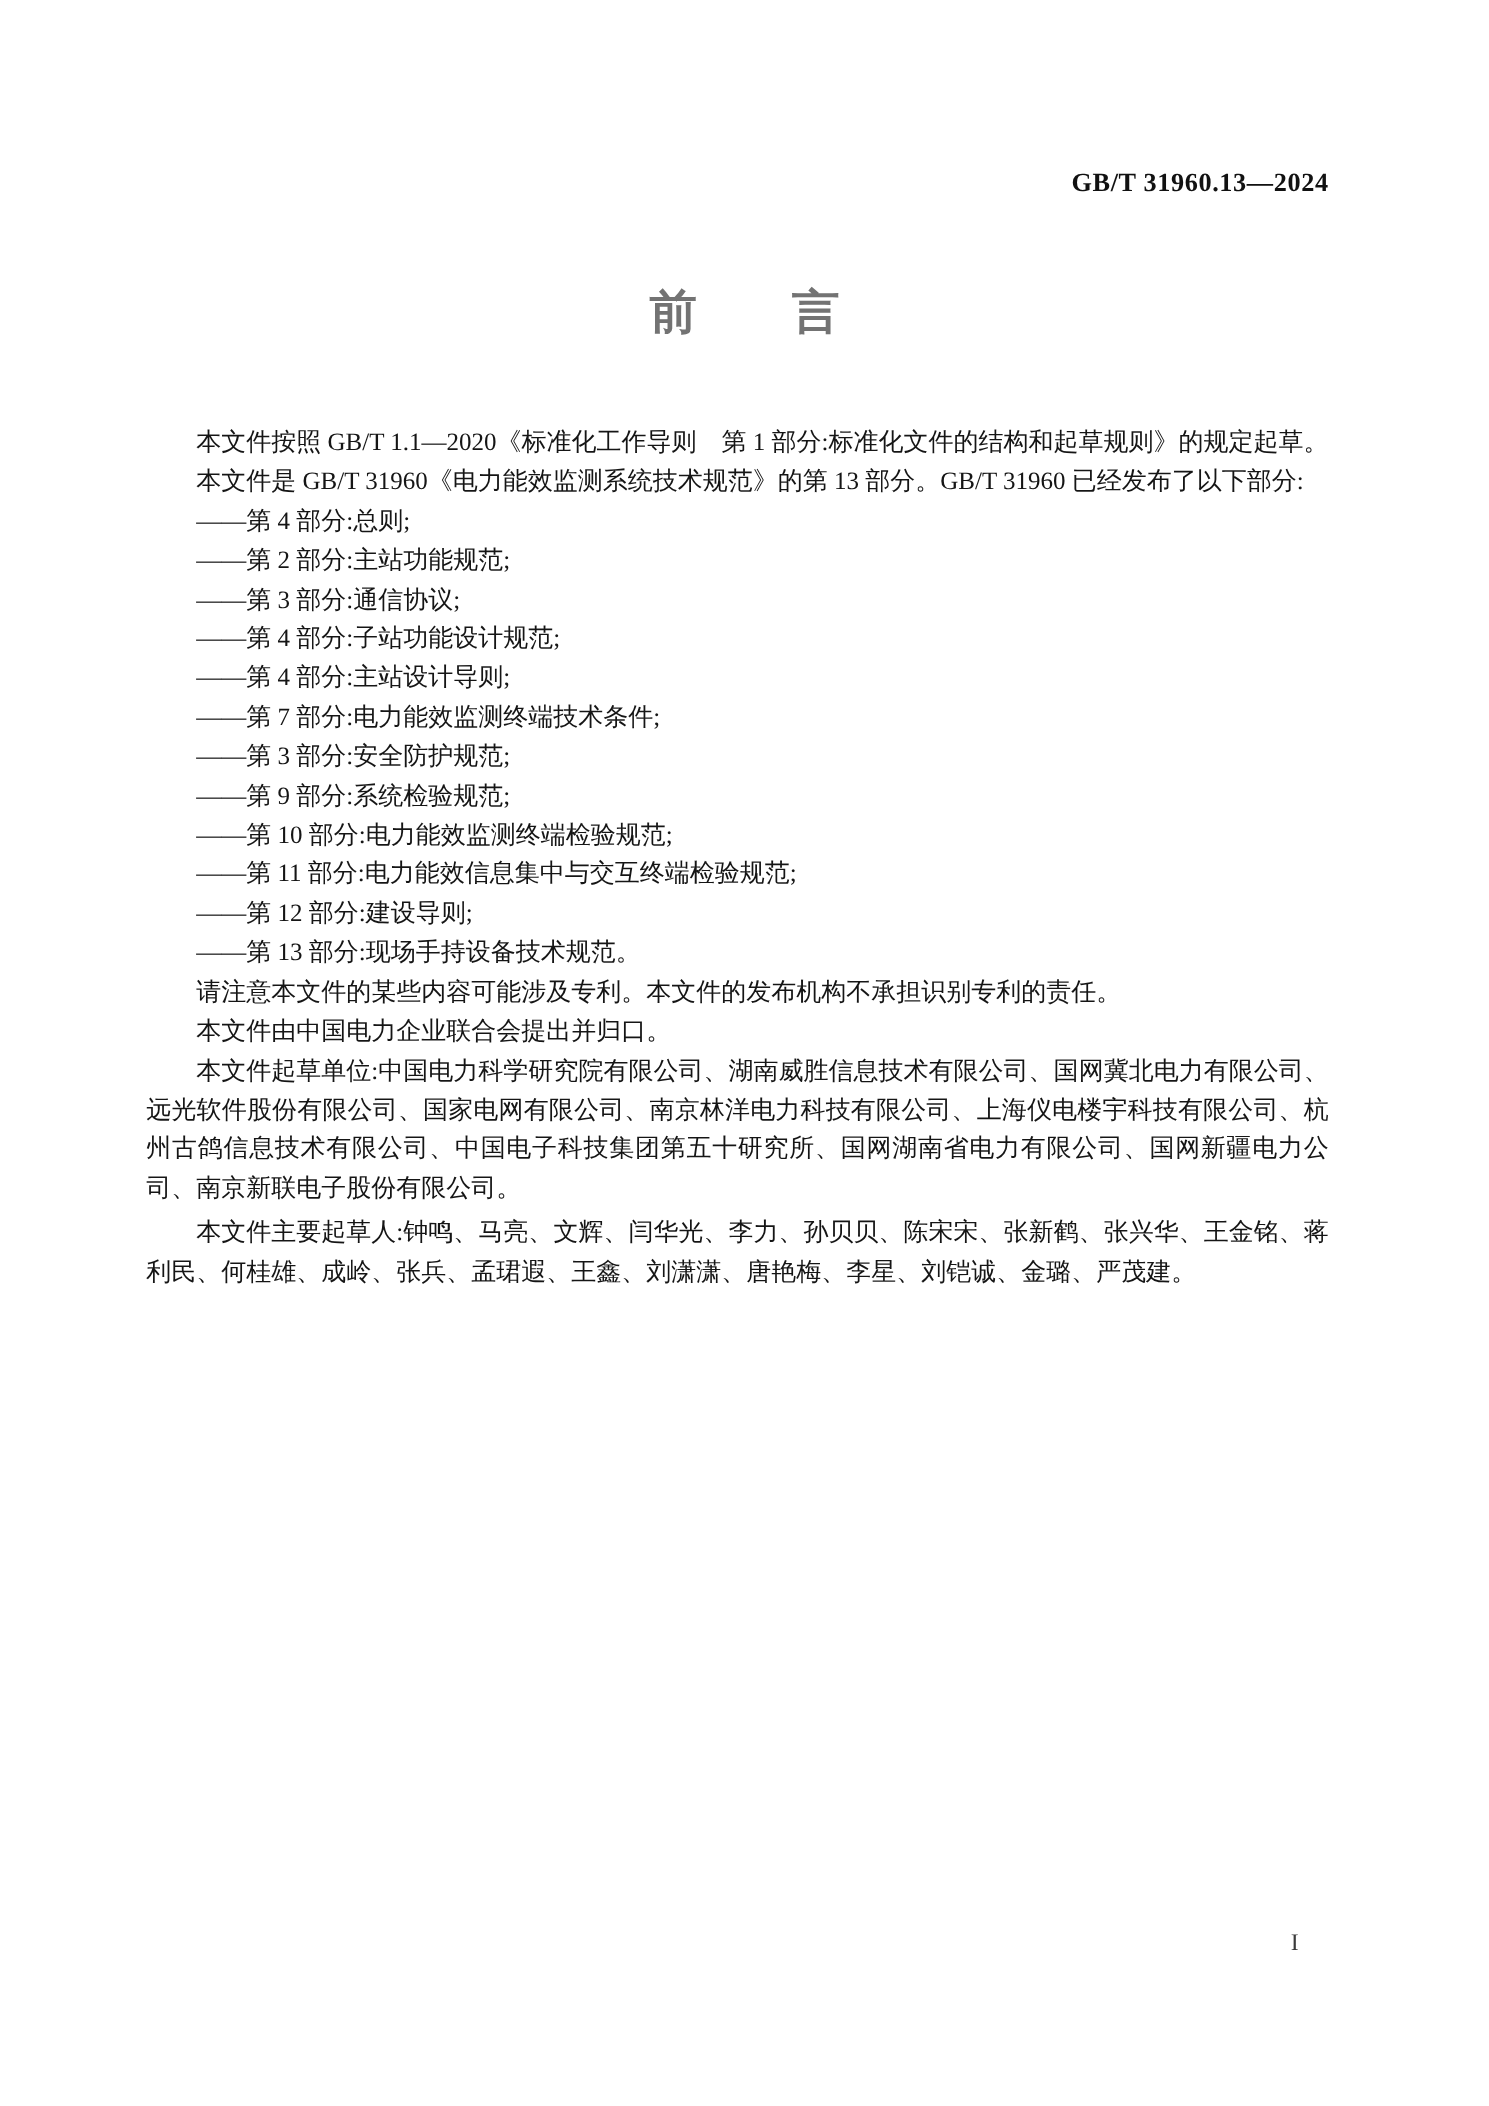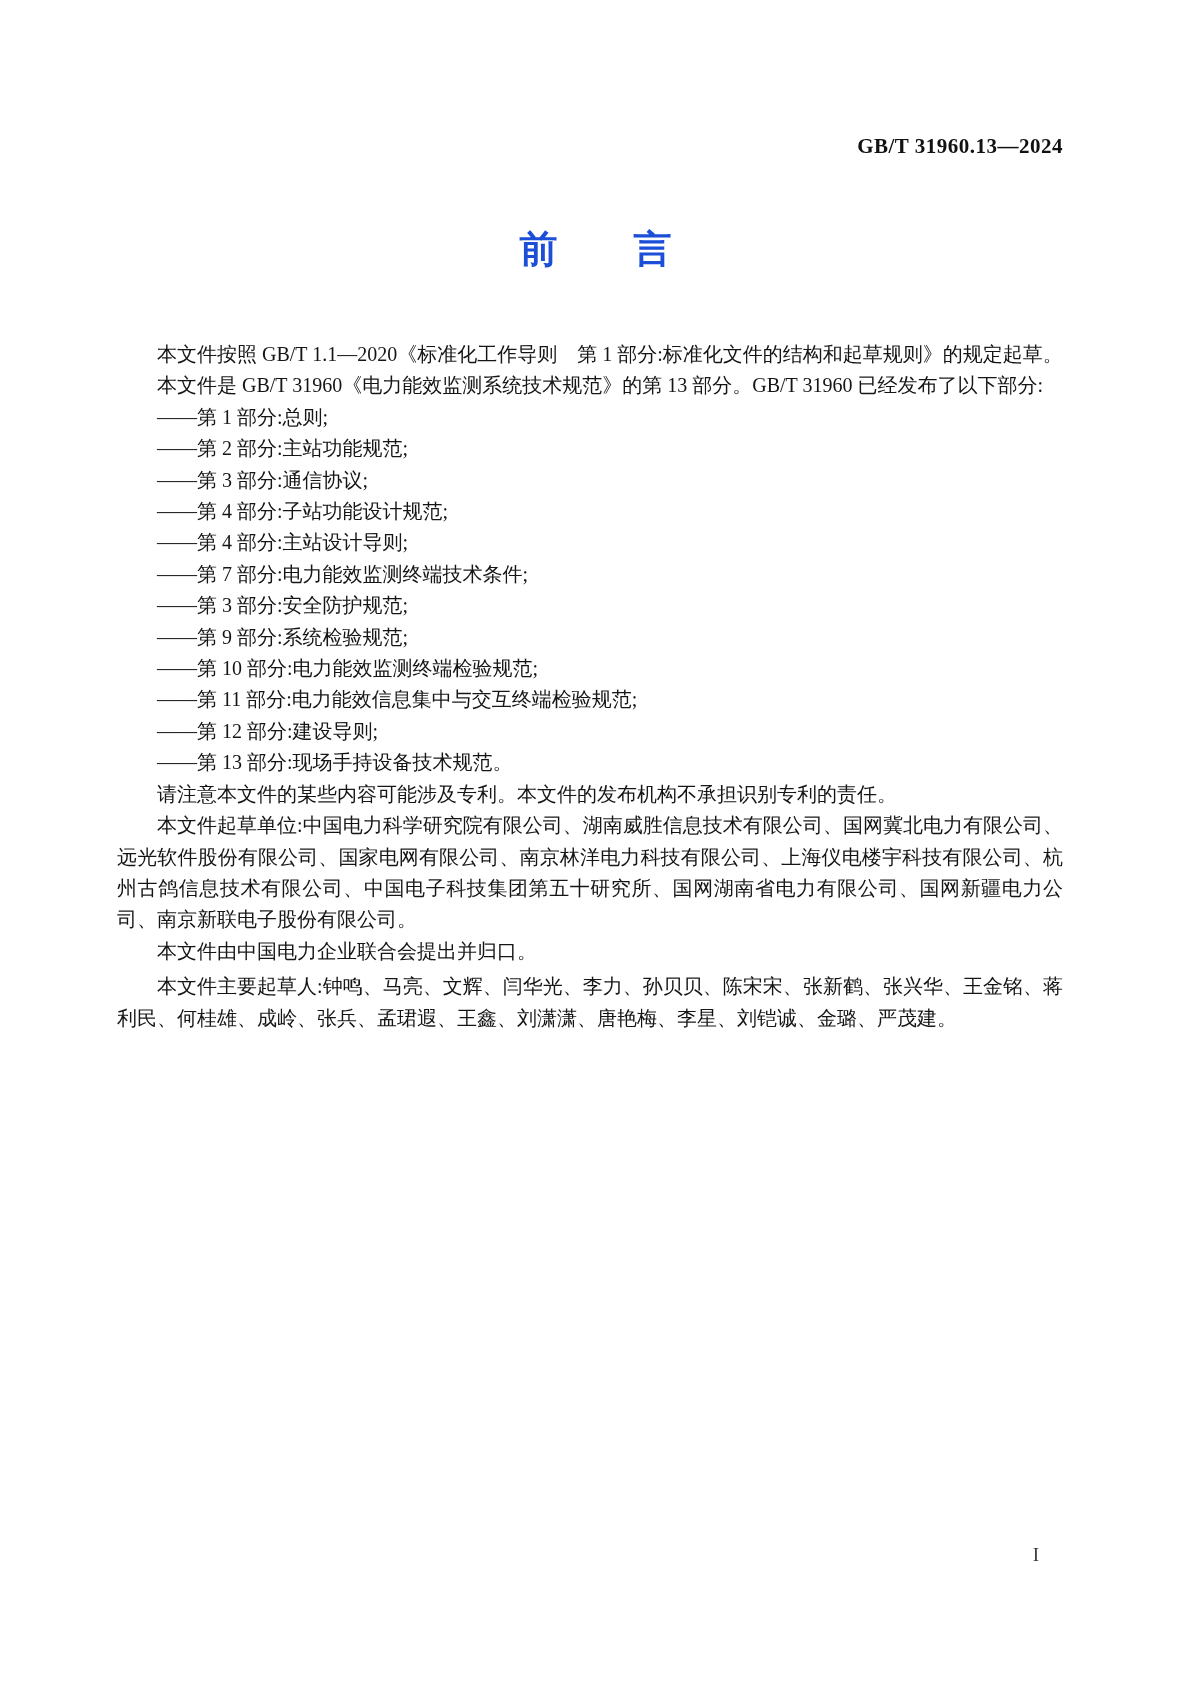--- a/index.html
+++ b/index.html
@@ -28,21 +28,21 @@
   }
   .doc-title {
     position: absolute;
     top: 224px;
     left: 0;
     width: 100%;
     text-align: center;
     font-family: "Liberation Sans", sans-serif;
     font-weight: bold;
     font-size: 38px;
-    color: #1d4ed8;
+    color: #737373;
   }
   .body-text {
     position: absolute;
     left: 117px;
     right: 128px;
     top: 339px;
     font-size: 20px;
     line-height: 31.4px;
     text-align: justify;
     color: #151515;
@@ -74,38 +74,38 @@
   <div class="header-code">GB/T 31960.13—2024</div>
 
   <div class="doc-title">前　　言</div>
 
   <div class="body-text">
 
     <p>本文件按照 GB/T 1.1—2020《标准化工作导则　第 1 部分:标准化文件的结构和起草规则》的规定起草。</p>
 
     <p>本文件是 GB/T 31960《电力能效监测系统技术规范》的第 13 部分。GB/T 31960 已经发布了以下部分:</p>
 
-    <p class="part-item">——第 1 部分:总则;</p>
+    <p class="part-item">——第 4 部分:总则;</p>
     <p class="part-item">——第 2 部分:主站功能规范;</p>
     <p class="part-item">——第 3 部分:通信协议;</p>
     <p class="part-item">——第 4 部分:子站功能设计规范;</p>
     <p class="part-item">——第 4 部分:主站设计导则;</p>
     <p class="part-item">——第 7 部分:电力能效监测终端技术条件;</p>
     <p class="part-item">——第 3 部分:安全防护规范;</p>
     <p class="part-item">——第 9 部分:系统检验规范;</p>
     <p class="part-item">——第 10 部分:电力能效监测终端检验规范;</p>
     <p class="part-item">——第 11 部分:电力能效信息集中与交互终端检验规范;</p>
     <p class="part-item">——第 12 部分:建设导则;</p>
     <p class="part-item">——第 13 部分:现场手持设备技术规范。</p>
 
     <p>请注意本文件的某些内容可能涉及专利。本文件的发布机构不承担识别专利的责任。</p>
 
+    <p>本文件由中国电力企业联合会提出并归口。</p>
+
     <p>本文件起草单位:中国电力科学研究院有限公司、湖南威胜信息技术有限公司、国网冀北电力有限公司、远光软件股份有限公司、国家电网有限公司、南京林洋电力科技有限公司、上海仪电楼宇科技有限公司、杭州古鸽信息技术有限公司、中国电子科技集团第五十研究所、国网湖南省电力有限公司、国网新疆电力公司、南京新联电子股份有限公司。</p>
-
-    <p>本文件由中国电力企业联合会提出并归口。</p>
 
     <p class="para-drafters">本文件主要起草人:钟鸣、马亮、文辉、闫华光、李力、孙贝贝、陈宋宋、张新鹤、张兴华、王金铭、蒋利民、何桂雄、成岭、张兵、孟珺遐、王鑫、刘潇潇、唐艳梅、李星、刘铠诚、金璐、严茂建。</p>
 
   </div>
 
   <div class="page-number">I</div>
 
 </div>
 
 </body></html>

